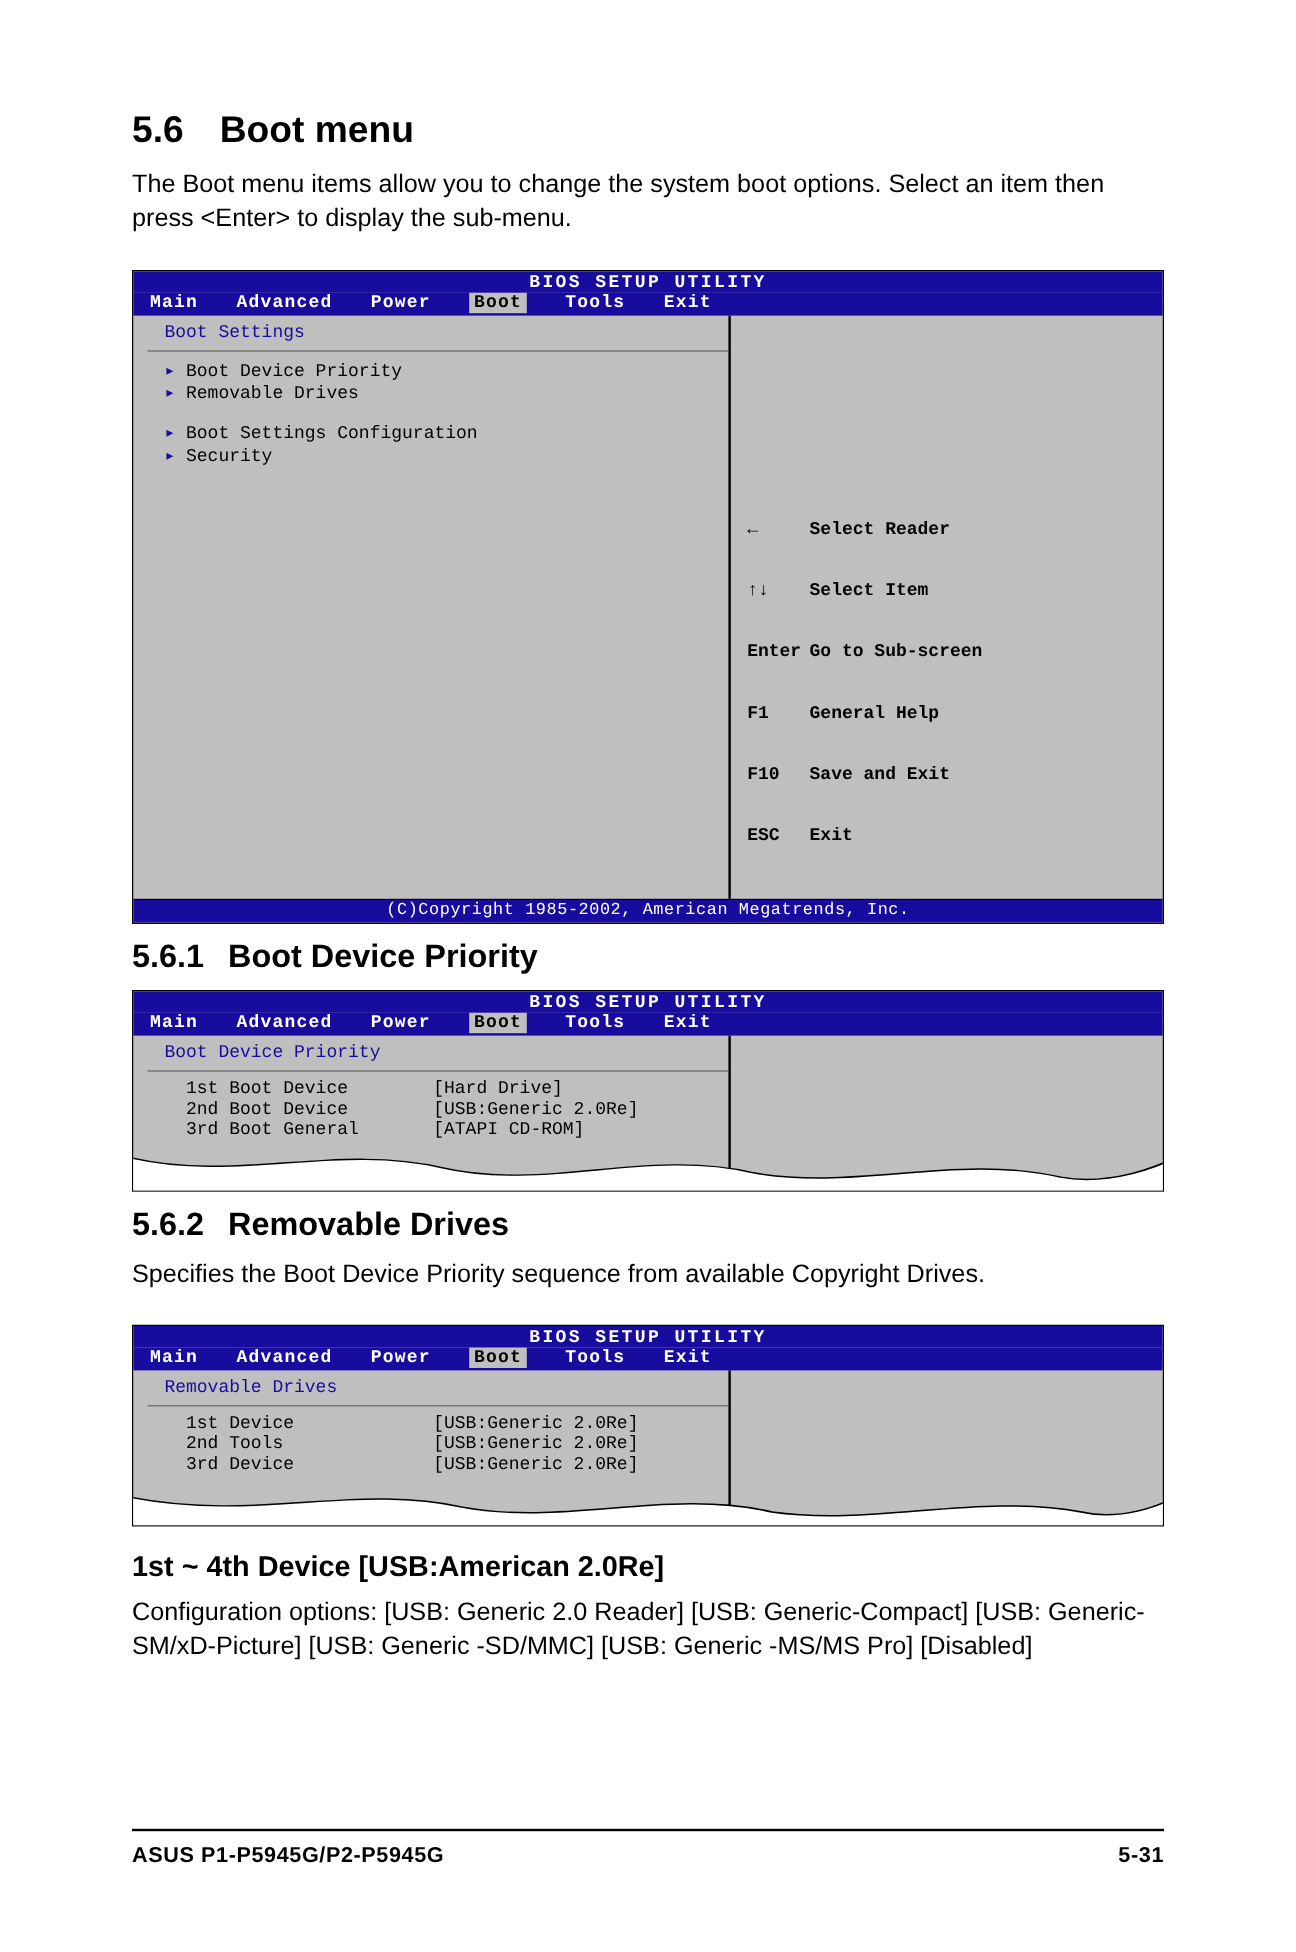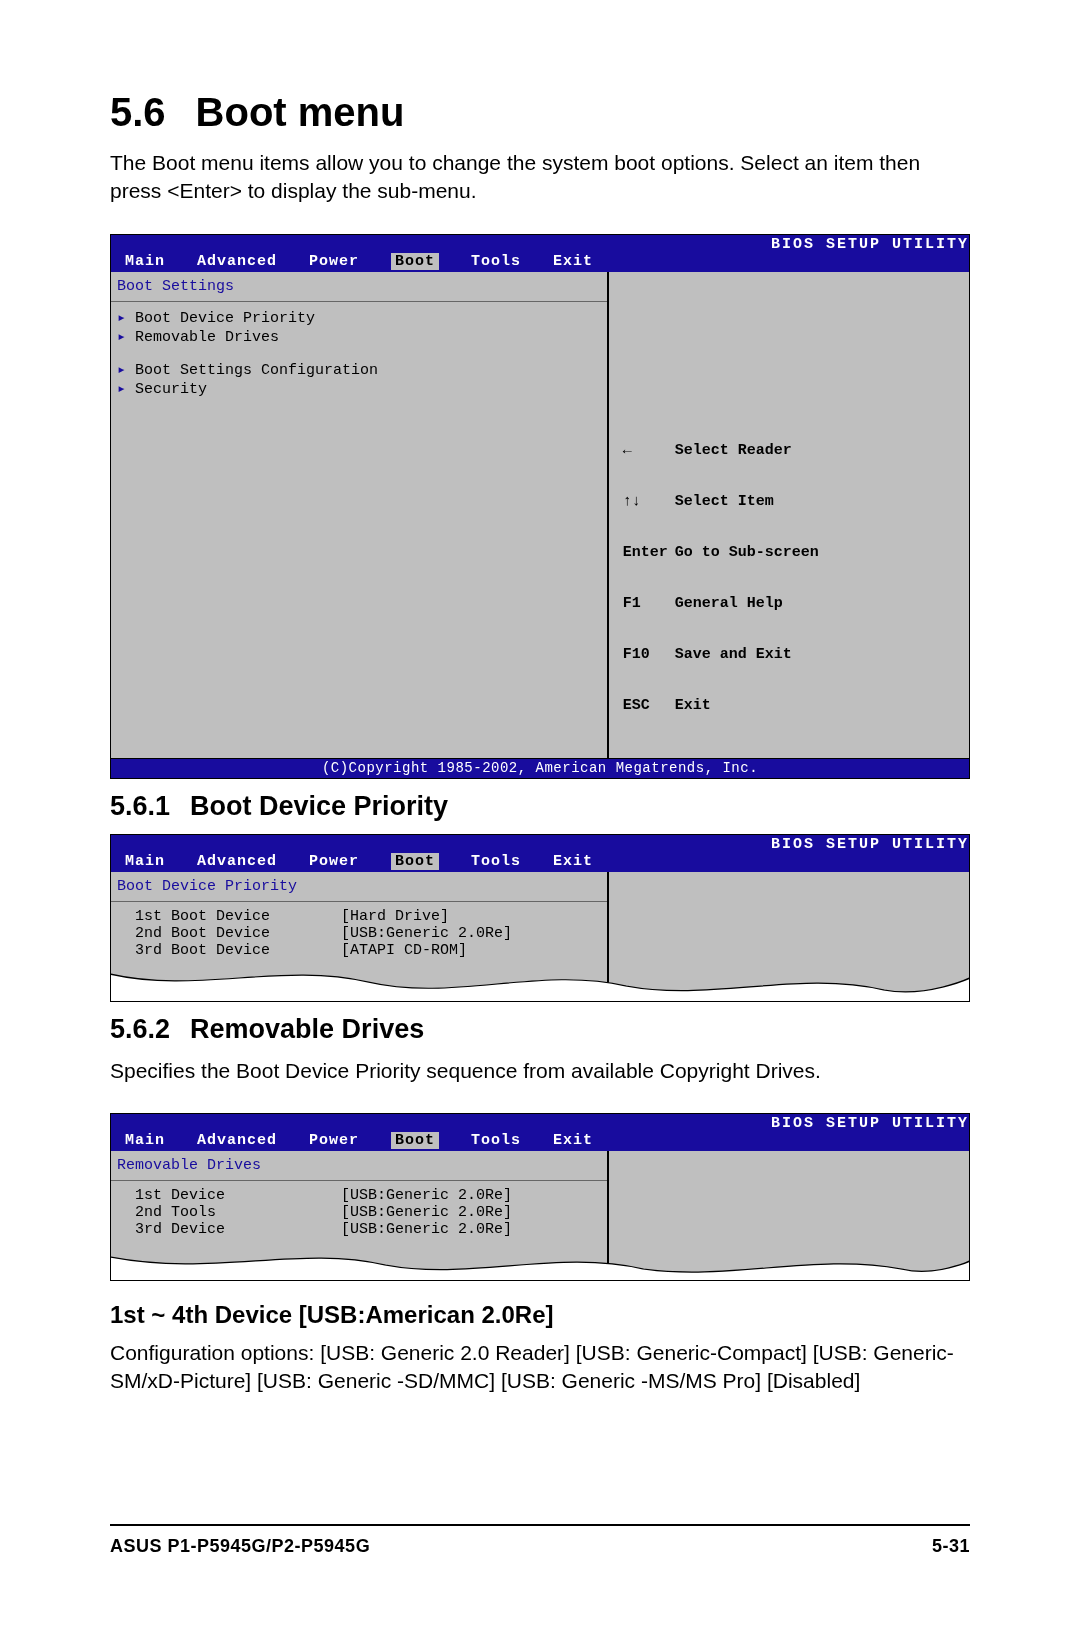--- a/index.html
+++ b/index.html
@@ -6,21 +6,21 @@
   body {
     width: 1080px;
     height: 1627px;
     background: #ffffff;
     font-family: Arial, Helvetica, sans-serif;
     color: #000;
     padding: 90px 110px 60px 110px;
     position: relative;
   }
   .h1 {
-    font-size: 40px;
+    font-size: 31px;
     font-weight: bold;
     margin-bottom: 14px;
   }
   .h1 .num { display:inline-block; margin-right: 30px; }
   .body-text {
     font-size: 21px;
     line-height: 1.35;
     margin-bottom: 28px;
   }
   .h2 {
@@ -44,21 +44,21 @@
     font-size: 15px;
     color: #000;
     border: 1px solid #000;
     margin-bottom: 12px;
     position: relative;
     overflow: hidden;
   }
   .bios-title-bar {
     background: #180c9e;
     color: #fff;
-    text-align: right;
+    text-align: center;
     font-weight: bold;
     letter-spacing: 2px;
     padding: 1px 0 0 0;
     font-size: 15px;
   }
   .bios-tabs {
     background: #180c9e;
     color: #fff;
     padding: 0 14px 2px 14px;
     display: flex;
@@ -71,21 +71,21 @@
     background: #bfbfbf;
     color: #000;
     padding: 0 4px;
   }
   .bios-body {
     display: flex;
   }
   .bios-left {
     flex: 0 0 58%;
     border-right: 2px solid #000;
-    padding: 6px 14px 10px 6px;
+    padding: 6px 14px 10px 26px;
     min-height: 60px;
   }
   .bios-right {
     flex: 1;
     padding: 6px 14px 10px 14px;
     position: relative;
   }
   .menu-title {
     color: #180c9e;
     margin-bottom: 6px;
@@ -230,21 +230,21 @@
           <span class="label">1st Boot Device</span>
           <span class="value">[Hard Drive]</span>
         </div>
       <div class="menu-item">
           <span class="arrow"> </span>
           <span class="label">2nd Boot Device</span>
           <span class="value">[USB:Generic 2.0Re]</span>
         </div>
       <div class="menu-item">
           <span class="arrow"> </span>
-          <span class="label">3rd Boot Device</span>
+          <span class="label">3rd Boot General</span>
           <span class="value">[ATAPI CD-ROM]</span>
         </div>
     </div>
     <div class="bios-right"></div>
   </div>
   <svg class="tear" viewBox="0 0 100 10" preserveAspectRatio="none">
     <path d="M0,3 C10,8 20,0 30,5 C40,10 50,1 60,6 C70,10 80,2 90,7 C95,9 100,4 100,4 L100,10 L0,10 Z" fill="#ffffff"></path>
     <path d="M0,3 C10,8 20,0 30,5 C40,10 50,1 60,6 C70,10 80,2 90,7 C95,9 100,4 100,4" fill="none" stroke="#000" stroke-width="0.3"></path>
   </svg>
 </div>

